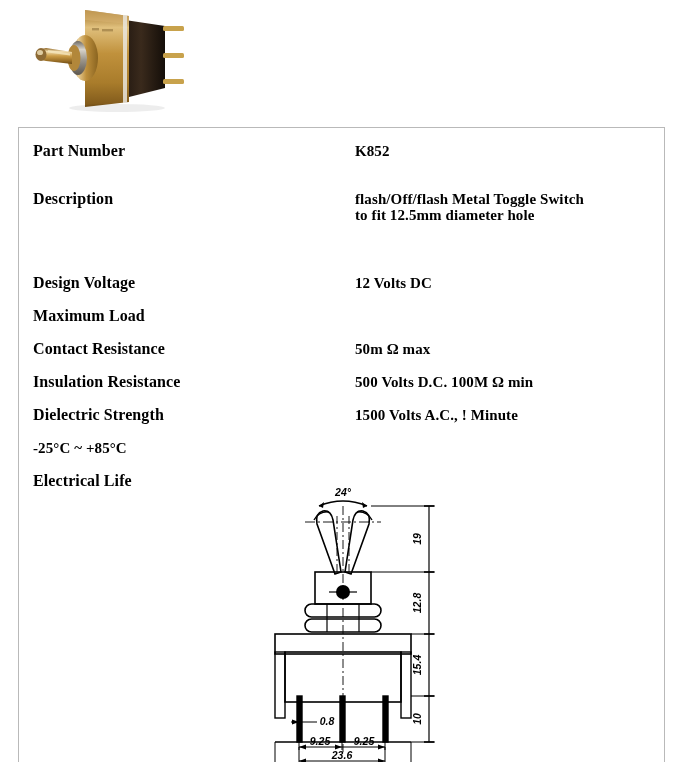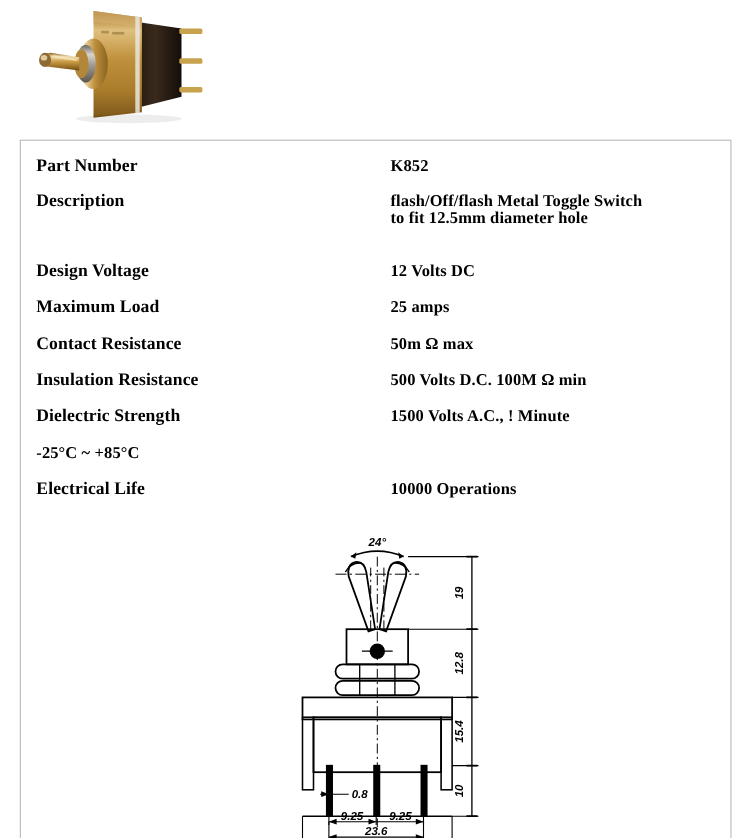--- a/index.html
+++ b/index.html
@@ -58,22 +58,22 @@
   }
   .spec-value {
     flex: 1 1 auto;
     font-weight: bold;
     font-size: 15px;
     line-height: 16px;
     letter-spacing: 0.1px;
     white-space: pre-line;
   }
   .r-gap-0 { margin-top: 8px; }
-  .r-gap-1 { margin-top: 16px; }
-  .r-gap-2 { margin-top: 32px; justify-content: center; }
+  .r-gap-1 { margin-top: 32px; }
+  .r-gap-2 { margin-top: 52px; justify-content: center; }
   .r-gap-3 { margin-top: 17px; align-items: flex-end; }
 
   
   #tech-drawing {
     position: absolute;
     left: 238px;
     top: 356px;
     width: 210px;
     height: 290px;
     font-style: italic;
@@ -164,21 +164,20 @@
 to fit 12.5mm diameter hole</div>
     </div>
 
     <div class="spec-row r-gap-2">
       <div class="spec-label">Design Voltage</div>
       <div class="spec-value">12 Volts DC</div>
     </div>
 
     <div class="spec-row r-gap-3">
       <div class="spec-label">Maximum Load</div>
-      <div class="spec-value">25 amps</div>
     </div>
 
     <div class="spec-row r-gap-3">
       <div class="spec-label">Contact Resistance</div>
       <div class="spec-value">50m Ω max</div>
     </div>
 
     <div class="spec-row r-gap-3">
       <div class="spec-label">Insulation Resistance</div>
       <div class="spec-value">500 Volts D.C. 100M Ω min</div>
@@ -188,21 +187,20 @@
       <div class="spec-label">Dielectric Strength</div>
       <div class="spec-value">1500 Volts A.C., ! Minute</div>
     </div>
 
     <div class="spec-row r-gap-3">
       <div class="spec-value">-25°C  ~  +85°C</div>
     </div>
 
     <div class="spec-row r-gap-3">
       <div class="spec-label">Electrical Life</div>
-      <div class="spec-value">10000 Operations</div>
     </div>
 
   </div>
 
   <div id="tech-drawing">
     <svg width="210" height="290" viewBox="0 0 210 290" xmlns="http://www.w3.org/2000/svg" stroke="#000" fill="none" stroke-width="1.6" stroke-linecap="butt">
 
       <g stroke-width="0.9" stroke-dasharray="9 3 2 3">
         <line x1="86" y1="22" x2="86" y2="268"></line>
       </g>

